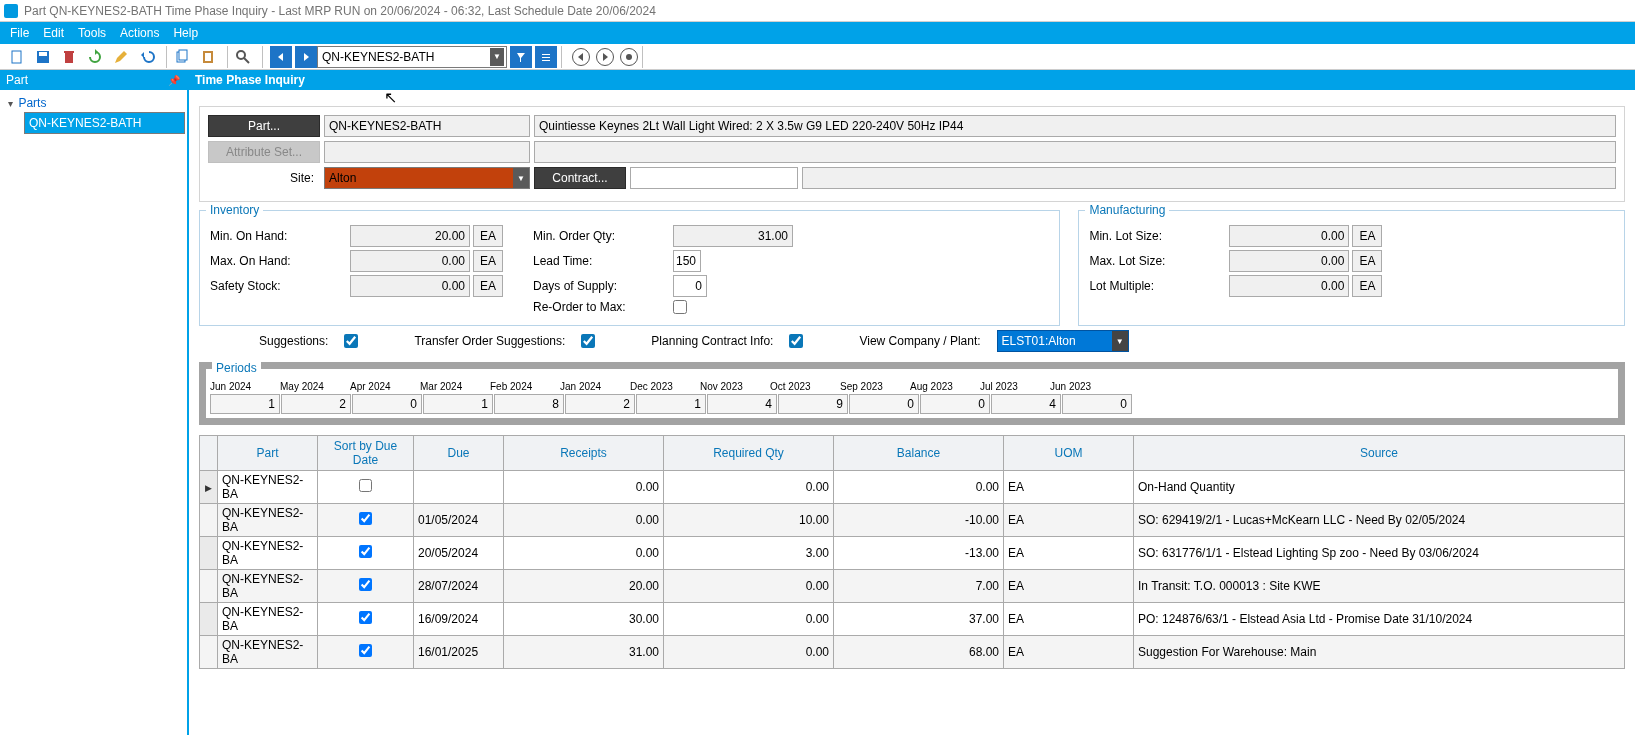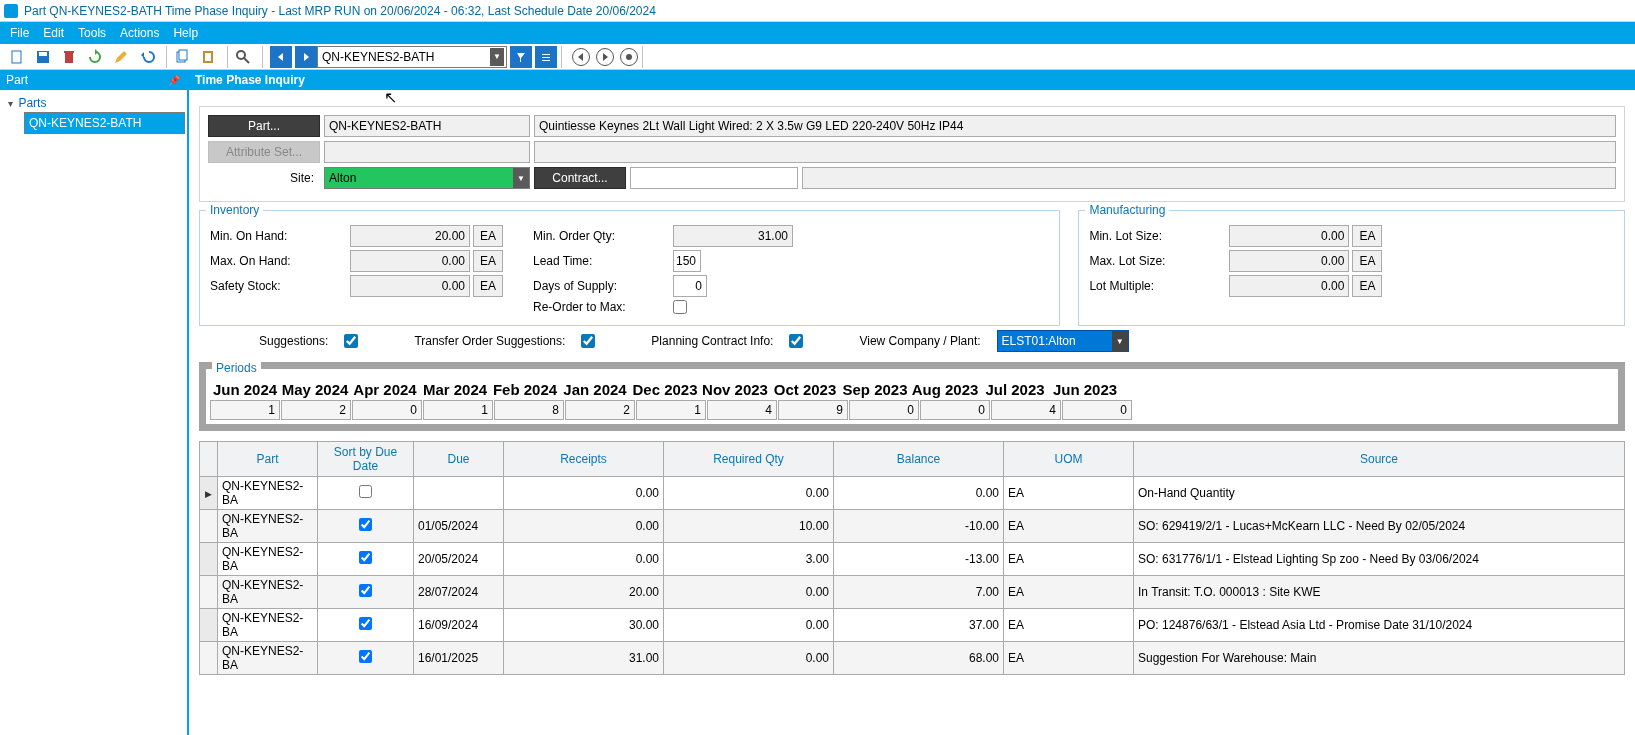--- a/index.html
+++ b/index.html
@@ -1,20 +1,20 @@
 <!DOCTYPE html>
 <html><head>
 <meta charset="utf-8">
 <style>
 * { box-sizing: border-box; margin: 0; padding: 0; font-family: "Segoe UI", Tahoma, sans-serif; font-size: 12px; }
 body { background: #fff; overflow: hidden; width: 1635px; height: 735px; }
 
 .title-bar { background: #fff; height: 22px; display: flex; align-items: center; padding: 0 4px; border-bottom: 1px solid #d0d0d0; }
 .title-bar .win-icon { width: 14px; height: 14px; background: #0099e0; border-radius: 2px; margin-right: 6px; display:inline-block; }
-.title-bar .title-text { color: #0369a1; }
+.title-bar .title-text { color: #737373; }
 
 .menu-bar { background: #00A2E8; height: 22px; display: flex; align-items: center; padding: 0 10px; gap: 14px; color: #fff; }
 .menu-bar span { cursor: default; }
 
 .toolbar { background: #fff; height: 26px; display: flex; align-items: center; padding: 2px 6px; gap: 0; border-bottom: 1px solid #ccc; }
 .tb-btn { width: 22px; height: 22px; display:inline-flex; align-items:center; justify-content:center; margin-right: 4px; border: 1px solid transparent; }
 .tb-btn svg { width:16px; height:16px; }
 .tb-sep { width: 1px; height: 22px; background: #c0c0c0; margin: 0 4px; }
 .tb-combo { height: 22px; width: 190px; border: 1px solid #7a7a7a; background:#fff; display:flex; align-items:center; justify-content:space-between; padding:0 2px 0 4px; }
 .tb-combo .dd { width:14px; height:18px; background:#5a5a5a; color:#fff; display:flex;align-items:center;justify-content:center; font-size:8px;}
@@ -36,41 +36,41 @@
 .right-header { background:#00A2E8; color:#fff; height:20px; display:flex; align-items:center; padding:0 6px; font-weight:bold;}
 
 .form-area { padding: 8px 10px 4px 10px; }
 
 .form-row { display:flex; align-items:center; margin-bottom:4px; gap:4px;}
 .btn-dark { background:#3f3f3f; color:#fff; border:1px solid #2a2a2a; height:22px; width:112px; text-align:center; display:flex;align-items:center;justify-content:center;}
 .btn-dark.disabled { background:#c8c8c8; color:#888; border-color:#bfbfbf; }
 .fld { height:22px; border:1px solid #aaa; background:#f0f0f0; padding:0 4px; display:flex; align-items:center; }
 .fld.editable { background:#fff; }
 .fld.num { justify-content:flex-end; }
-.sel { height:22px; border:1px solid #7a7a7a; background:#22c55e; display:flex; align-items:center; justify-content:space-between; padding:0 0 0 4px;}
+.sel { height:22px; border:1px solid #7a7a7a; background:#c2410c; display:flex; align-items:center; justify-content:space-between; padding:0 0 0 4px;}
 .sel .dd { width:16px; height:20px; background:#5a5a5a; display:flex;align-items:center;justify-content:center; color:#fff; font-size:8px;}
 .sel.highlighted { background:#0078d7; color:#fff; border:1px solid #0053a0;}
 .sel.highlighted .dd { background:#444; }
 
 .group-border { border:1px solid #b8d4e8; position:relative; padding: 14px 10px 8px 10px; margin-top:8px;}
 .group-title { position:absolute; top:-8px; left:6px; background:#fff; padding:0 4px; color:#0a77b8; }
 
 .two-col { display:flex; gap:18px; }
 
 .small-lbl { text-align:left; width: 140px; padding-right:4px; }
 .inv-row { display:flex; align-items:center; margin-bottom:3px; }
 .unit-box { height:22px; border:1px solid #aaa; background:#f0f0f0; padding:0 6px; display:flex;align-items:center; margin-left:3px; width:30px;}
 
 .check-row { display:flex; align-items:center; gap:16px; padding: 4px 0 4px 60px; }
 .chk { width:14px; height:14px; accent-color:#0a77b8; }
 
 .periods-wrap { position:relative; border:7px solid #a3a3a3; padding: 10px 4px 4px 4px; margin-top:6px;}
 .periods-title { position:absolute; top:-8px; left:6px; background:#fff; padding:0 4px; color:#0a77b8;}
 .periods-head, .periods-row { display:flex; }
-.period-h { width:70px; text-align:center; font-size:15px; padding:2px 0;font-weight:bold;}
+.period-h { width:70px; font-size:10px; padding:2px 0;}
 .period-c { width:70px; height:20px; border:1px solid #aaa; background:#f5f5f5; display:flex; align-items:center; justify-content:flex-end; padding-right:4px; margin-right:1px;}
 
 .grid-wrap { margin-top:10px; }
 .grid { border-collapse:collapse; width:100%; table-layout:fixed;}
 .grid th { background:#f0f2f4; border:1px solid #aaa; color:#0a77b8; font-weight:normal; padding:3px 4px; text-align:center; font-size:12px;}
 .grid td { border:1px solid #aaa; padding:2px 4px; background:#fff; height:19px;}
 .grid td.num { text-align:right; }
 .grid td.rowmark { background:#eaeaea; width:18px; text-align:center;}
 .grid td.chk-cell { text-align:center; }
 .grid tr.alt td { background:#f4f4f4; }

